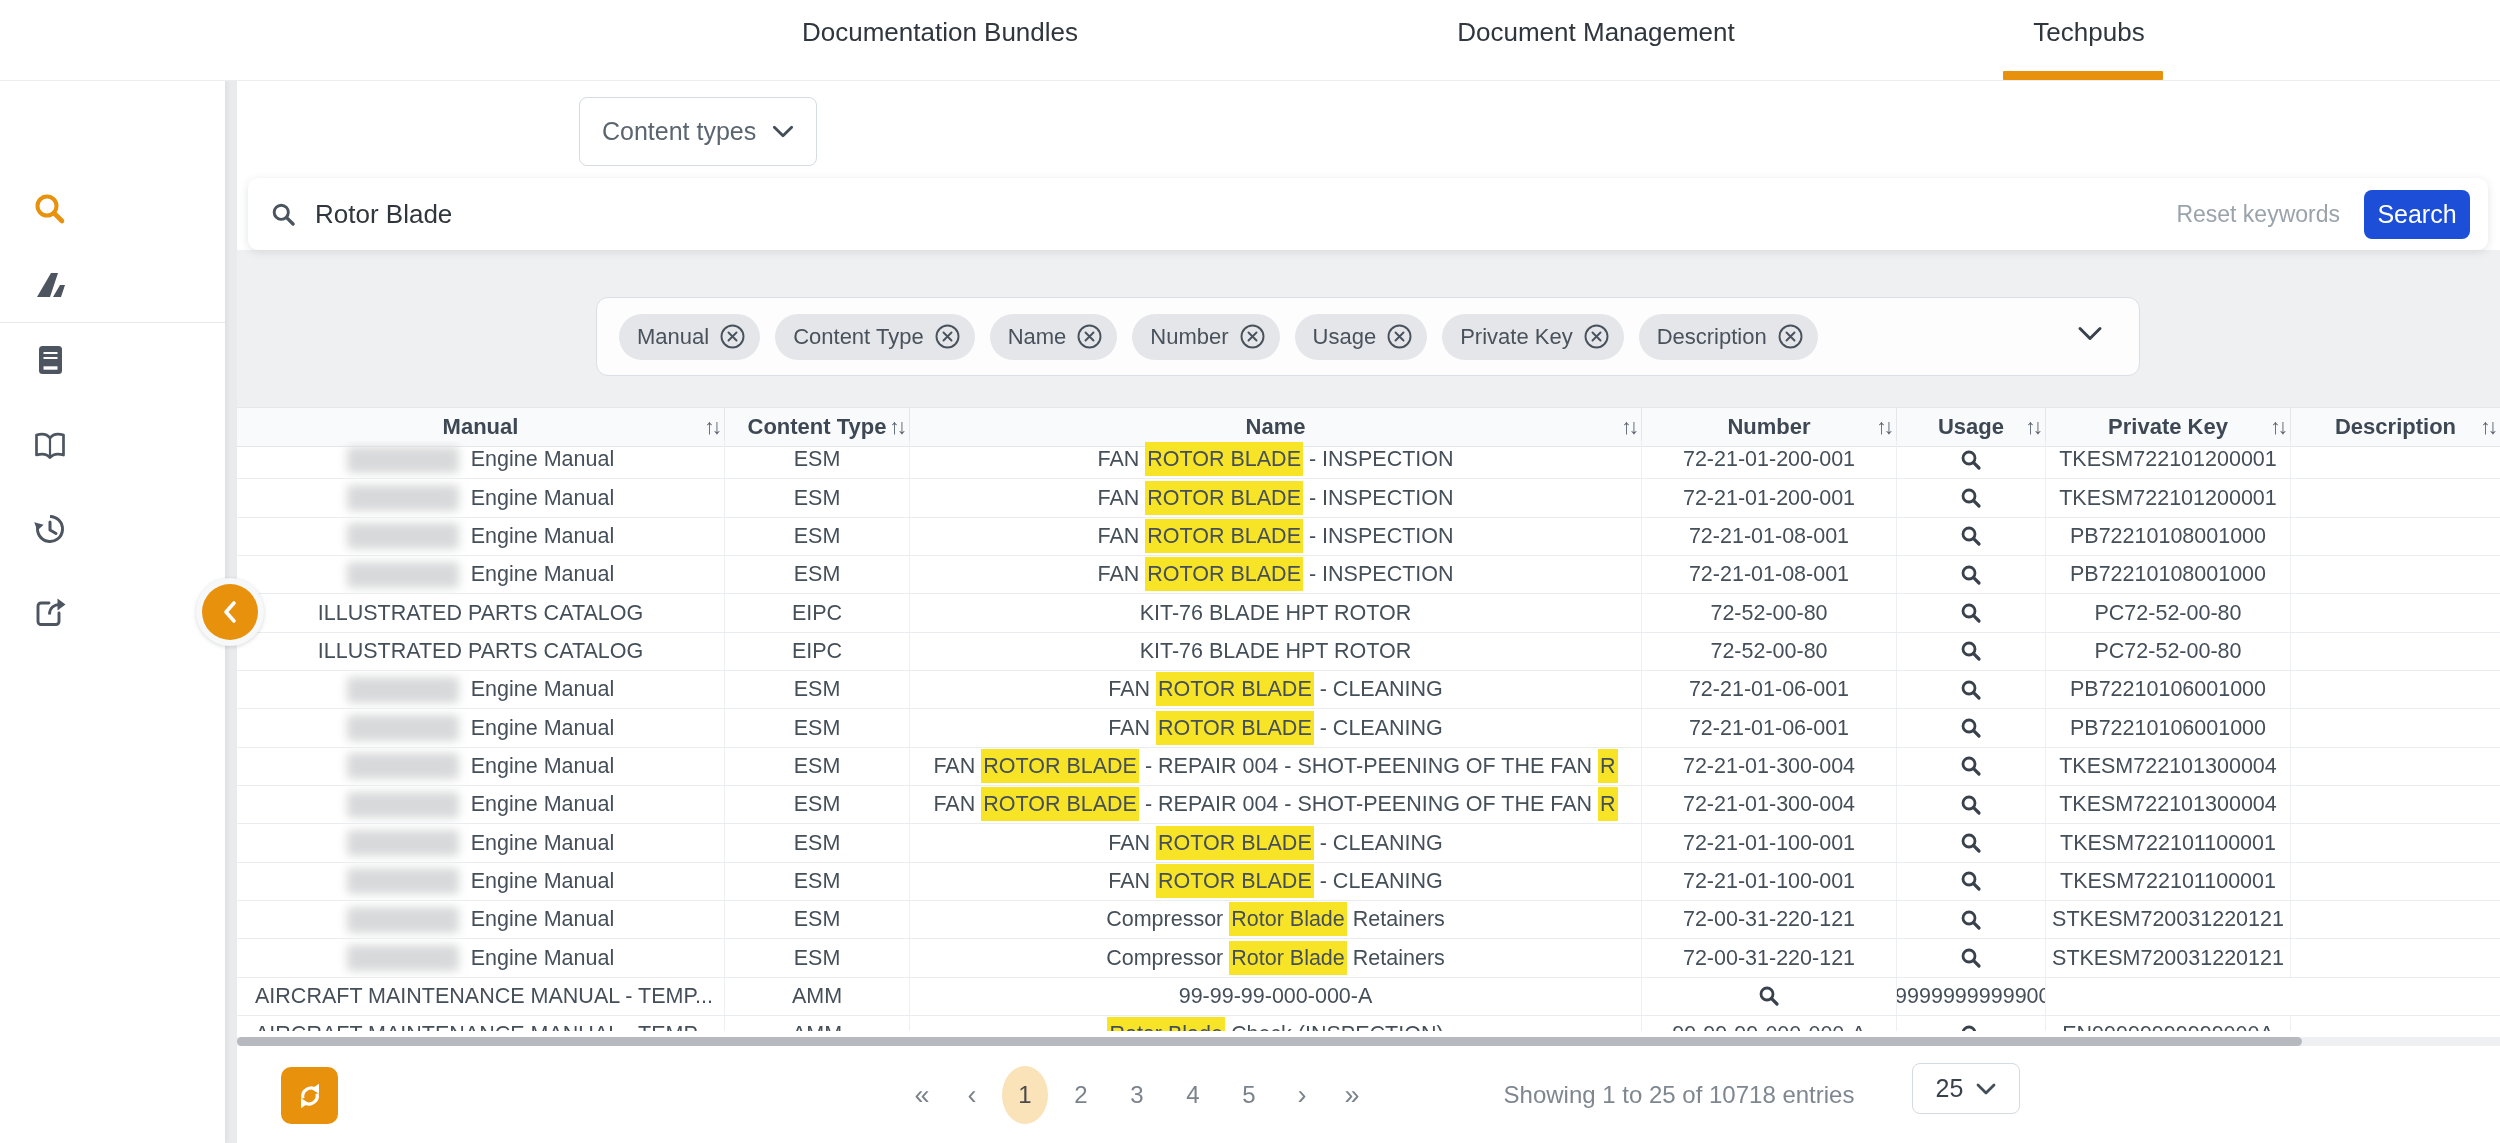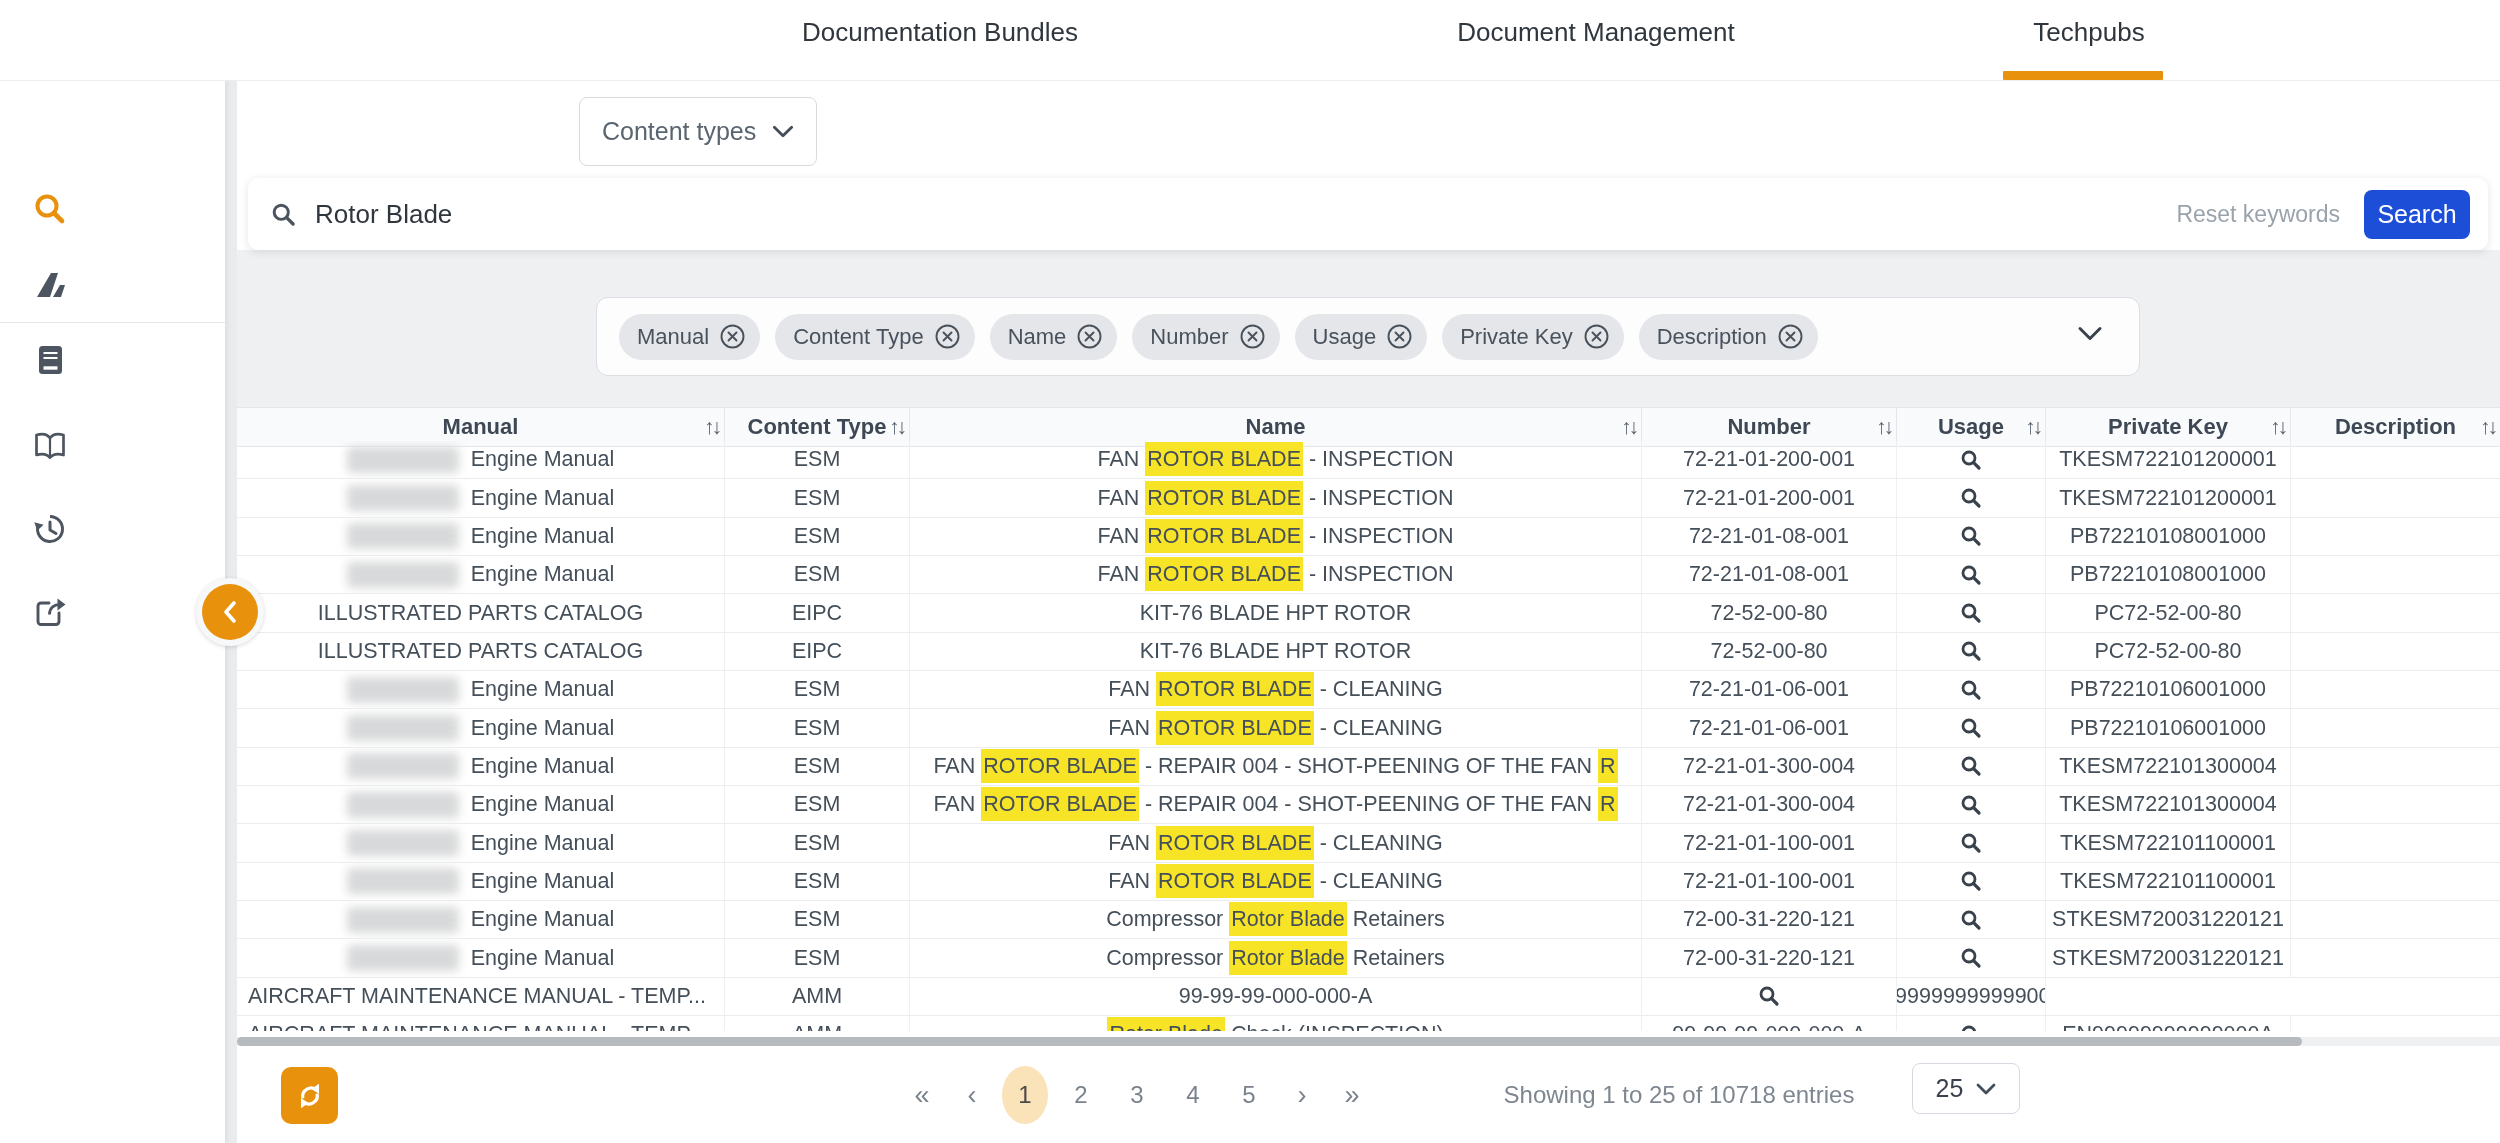--- a/index.html
+++ b/index.html
@@ -53,21 +53,21 @@
   
   .thead,.trow{display:grid;grid-template-columns:488px 185px 732px 255px 149px 245px 209px;}
   .thead{position:absolute;left:0;top:327px;width:2263px;height:40px;background:#F9FAFB;border-top:1px solid #E4E7EA;border-bottom:1px solid #E4E7EA;box-sizing:border-box;}
   .hcell{position:relative;display:flex;align-items:center;justify-content:center;font-size:22px;font-weight:600;color:#3E4854;border-right:1px solid #E4E7EA;overflow:hidden;white-space:nowrap;cursor:pointer;}
   .hcell:last-child{border-right:none;}
   .sort{position:absolute;right:5px;font-size:21px;font-weight:400;letter-spacing:-3px;color:#59636E;}
   .tbody{position:absolute;left:0;top:361px;width:2263px;height:590px;overflow:hidden;}
   .trow{height:38.35px;border-bottom:1px solid #EAEDEF;box-sizing:border-box;cursor:pointer;}
   .cell{display:flex;align-items:center;justify-content:center;font-size:21.5px;color:#454F59;border-right:1px solid #EDEFF2;overflow:hidden;white-space:nowrap;padding:0 4px;box-sizing:border-box;}
   .cell:last-child{border-right:none;}
-  .cell.left{justify-content:flex-start;padding-left:11px;}
+  .cell.left{justify-content:center;padding-left:11px;}
   .blurpill{width:112px;height:26px;background:#D8D9DA;border-radius:4px;filter:blur(5px);margin-right:12px;flex:none;}
   .hl{background:#F8E427;padding:5px 2px;}
   .mag{width:24px;height:24px;color:#39424C;}
   .cell .mag{cursor:pointer;}
 
   
   .hscroll{position:absolute;left:0;top:957px;width:2263px;height:9px;background:#EFF0F2;}
   .hthumb{position:absolute;left:0;top:0;width:2065px;height:9px;background:#B6BABF;border-radius:5px;cursor:grab;}
 
   

